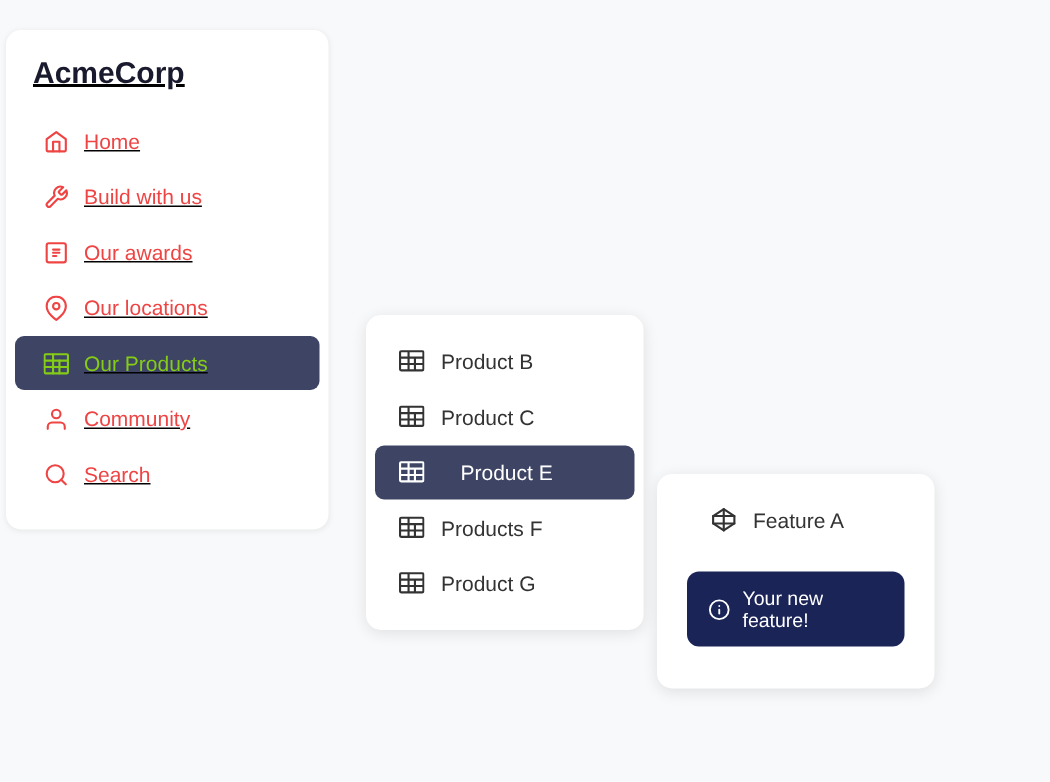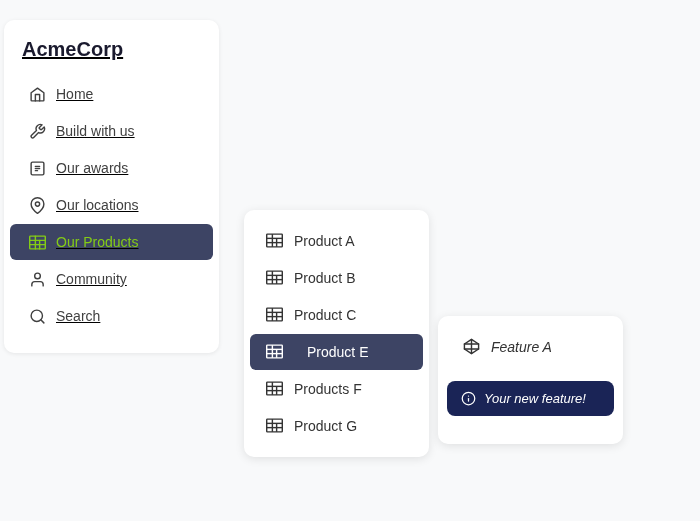--- a/index.html
+++ b/index.html
@@ -31,21 +31,21 @@
       padding: 0 18px 14px 18px;
     }
 
     .sidebar-item {
       display: flex;
       align-items: center;
       gap: 10px;
       padding: 9px 18px;
       cursor: pointer;
       font-size: 14px;
-      color: #404040;
+      color: #ef4444;
       border-radius: 6px;
       margin: 1px 6px;
     }
     .sidebar-item.active {
       background: #3d4464;
       color: #84cc16;
       border-radius: 6px;
     }
     .sidebar-item .icon {
       width: 18px;
@@ -92,23 +92,22 @@
     }
 
     
     .flyout-l2 {
       position: absolute;
       left: 438px;
       top: 316px;
       width: 185px;
       background: #fff;
       border-radius: 10px;
-      padding: 12px 3px;
+      padding: 12px 14px;
       box-shadow: 0 2px 10px rgba(0,0,0,0.10);
-      font-style: italic;
     }
 
     .feature-badge {
       display: flex;
       align-items: center;
       gap: 8px;
       margin: 16px 6px;
       padding: 10px 14px;
       background: #1a2456;
       color: #fff;
@@ -199,33 +198,20 @@
         <circle cx="11" cy="11" r="8"></circle>
         <line x1="21" y1="21" x2="16.65" y2="16.65"></line>
       </svg>
     </span>
     <span>Search</span>
   </div>
 </div>
 
 <div class="flyout-l1">
 
-  <div class="flyout-item">
-    <span class="icon">
-      <svg width="17" height="17" viewBox="0 0 24 24" fill="none" stroke="currentColor" stroke-width="2">
-        <rect x="1" y="3" width="22" height="18" rx="1"></rect>
-        <line x1="9" y1="3" x2="9" y2="21"></line>
-          <line x1="1" y1="9" x2="23" y2="9"></line>
-        <line x1="1" y1="15" x2="9" y2="15"></line>
-          <line x1="15" y1="9" x2="15" y2="21"></line>
-        <line x1="9" y1="15" x2="23" y2="15"></line>
-      </svg>
-    </span>
-    <span>Product A</span>
-  </div>
 
   <div class="flyout-item">
     <span class="icon">
       <svg width="17" height="17" viewBox="0 0 24 24" fill="none" stroke="currentColor" stroke-width="2">
         <rect x="1" y="3" width="22" height="18" rx="1"></rect>
         <line x1="9" y1="3" x2="9" y2="21"></line>
           <line x1="1" y1="9" x2="23" y2="9"></line>
         <line x1="1" y1="15" x2="9" y2="15"></line>
           <line x1="15" y1="9" x2="15" y2="21"></line>
         <line x1="9" y1="15" x2="23" y2="15"></line>

